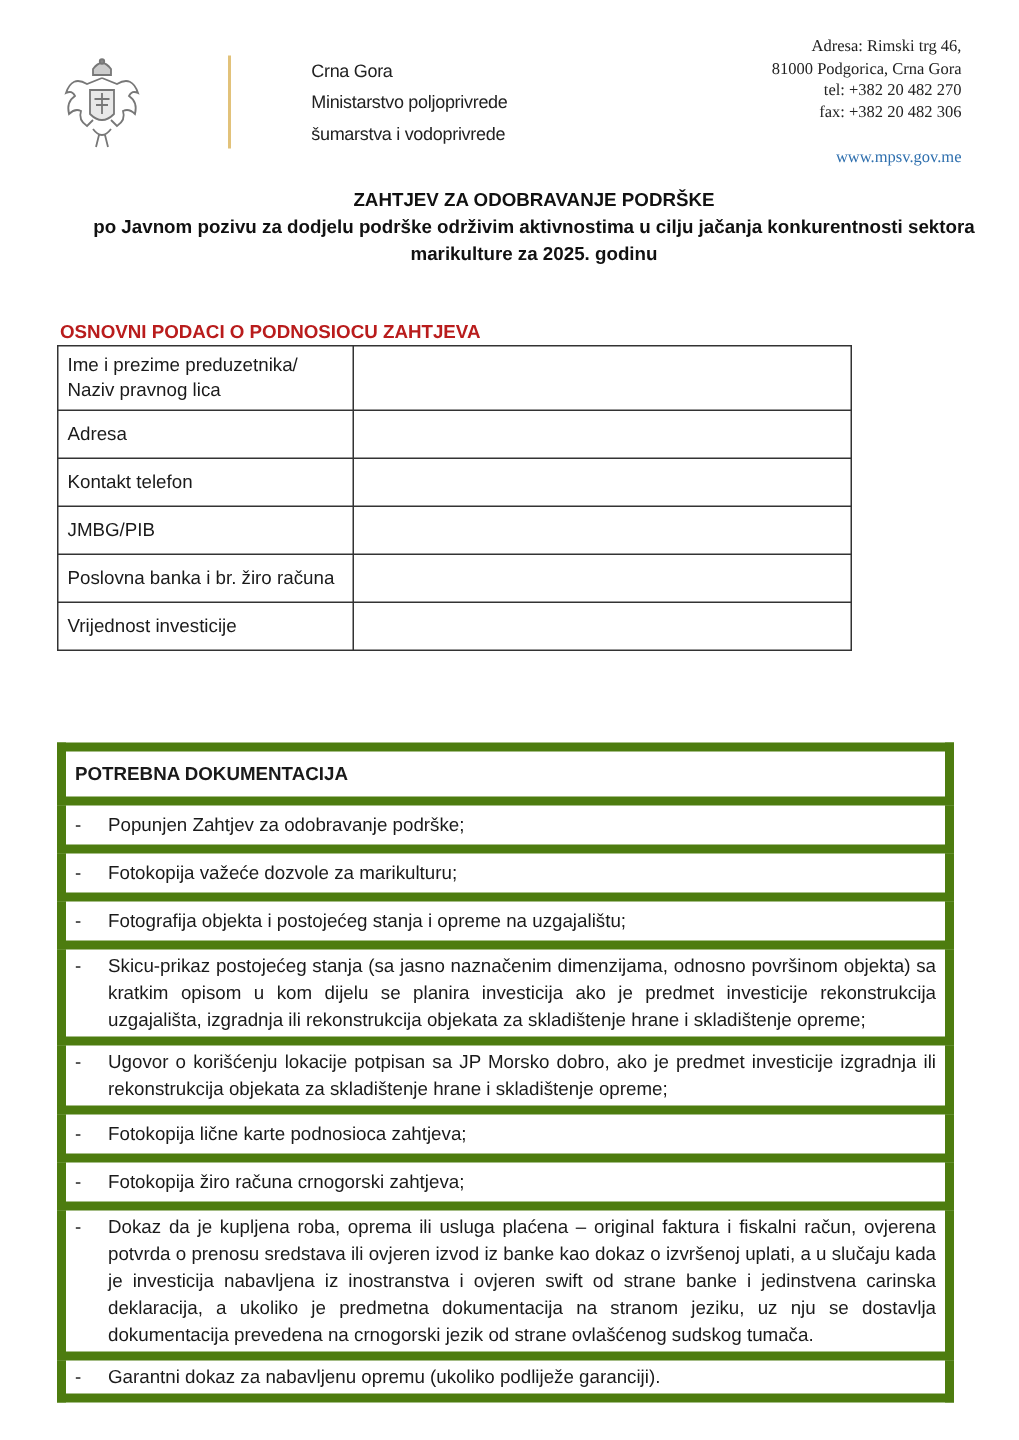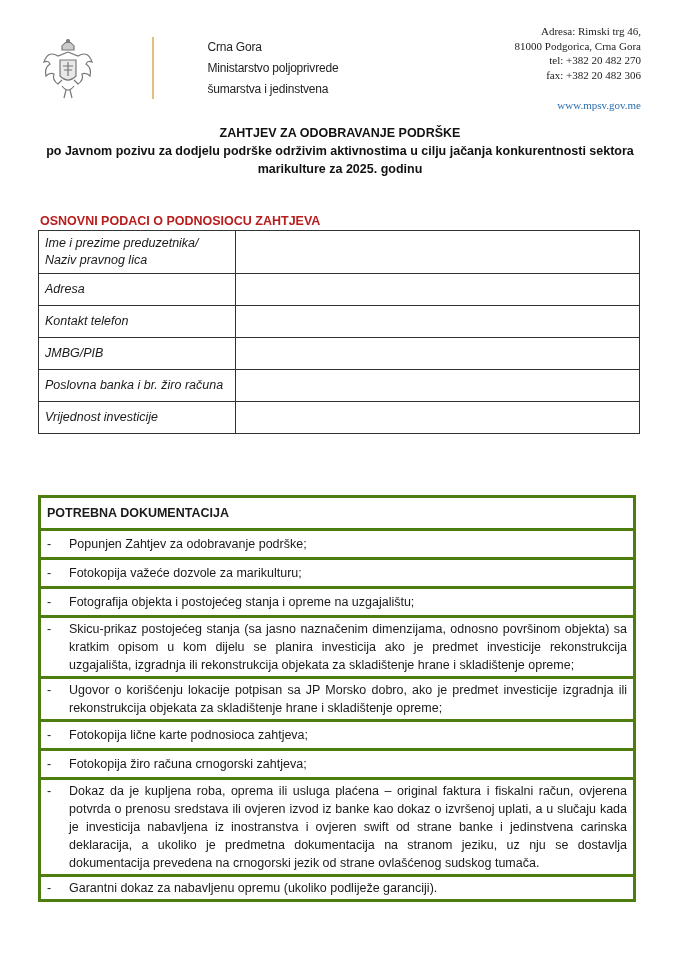--- a/index.html
+++ b/index.html
@@ -10,37 +10,37 @@
     .header-left { position: absolute; left: 40px; top: 36px; display: flex; align-items: center; gap: 46px; }
     .coat { width: 56px; height: 64px; }
     .divider { width: 1.5px; height: 62px; background: #e2c27a; margin-left: 10px; margin-right: 8px; }
     .ministry { font-size: 12px; line-height: 21px; color: #222; letter-spacing: -0.2px; }
     .header-right {
       position: absolute; right: 38px; top: 24px; text-align: right;
       font-family: "Liberation Serif", serif; font-size: 11px; line-height: 14.5px; color: #222;
     }
     .header-right .web { color: #2e6fae; margin-top: 16px; }
     .title-block {
-      position: absolute; left: 30px; width: 620px; top: 124px; text-align: center;
+      position: absolute; left: 46px; width: 620px; top: 124px; text-align: center;
       font-weight: bold; font-size: 12.5px; line-height: 18px; color: #111;
     }
     .section-title {
       position: absolute; left: 40px; top: 214px; font-weight: bold; font-size: 12.5px; color: #b91c1c;
     }
     table { border-collapse: collapse; position: absolute; }
-    .info-table { left: 38px; top: 230px; width: 602px; font-style: italic; }
+    .info-table { left: 38px; top: 230px; width: 530px; }
     .info-table td {
       border: 1px solid #333; font-size: 12.5px; line-height: 17px; padding: 4px 6px; vertical-align: middle;
     }
     .info-table td.lbl { width: 184px; }
     .info-table tr { height: 32px; }
     .info-table tr.first { height: 40px; }
     .doc-table { left: 38px; top: 495px; width: 598px; }
     .doc-table td {
-      border: 3px solid #4d7c0f; font-size: 12.5px; line-height: 18px; padding: 2px 6px 2px 6px; vertical-align: top;
+      border: 6px solid #4d7c0f; font-size: 12.5px; line-height: 18px; padding: 2px 6px 2px 6px; vertical-align: top;
     }
     .doc-table td.hdr { font-weight: bold; padding: 6px 6px; }
     .doc-row { display: flex; }
     .dash { width: 22px; flex: 0 0 22px; }
     .txt { flex: 1; text-align: justify; }
     .doc-table tr.single td { padding-top: 4px; padding-bottom: 4px; }
   </style>
 </head>
 <body>
 
@@ -53,21 +53,21 @@
       <path d="M28 16 L38 20 Q48 14 52 26 Q48 24 46 28 Q52 32 50 40 Q46 36 42 38 Q44 44 38 48 L34 44"></path>
       <path d="M20 24 L36 24 L36 40 Q28 48 20 40 Z" fill="#e8e8e8"></path>
       <path d="M23 30 L33 30 M24 34 L32 34 M28 26 L28 40"></path>
       <path d="M22 50 Q28 58 34 50 M26 54 L24 62 M30 54 L32 62"></path>
     </g>
   </svg>
   <div class="divider"></div>
   <div class="ministry">
     <div>Crna Gora</div>
     <div>Ministarstvo poljoprivrede</div>
-    <div>šumarstva i jedinstvena</div>
+    <div>šumarstva i vodoprivrede</div>
   </div>
 </div>
 
 <div class="header-right">
   <div>Adresa: Rimski trg 46,</div>
   <div>81000 Podgorica, Crna Gora</div>
   <div>tel: +382 20 482 270</div>
   <div>fax: +382 20 482 306</div>
   <div class="web">www.mpsv.gov.me</div>
 </div>

